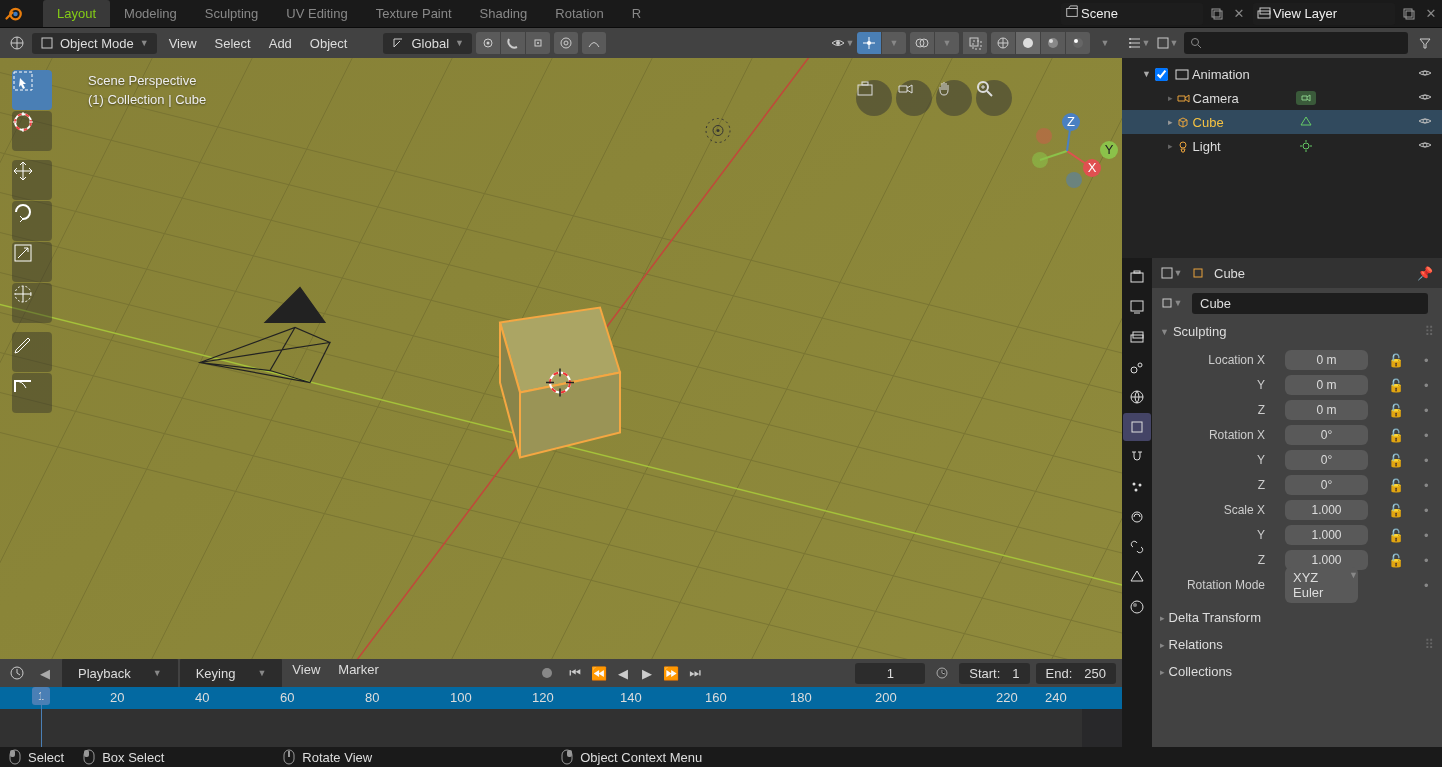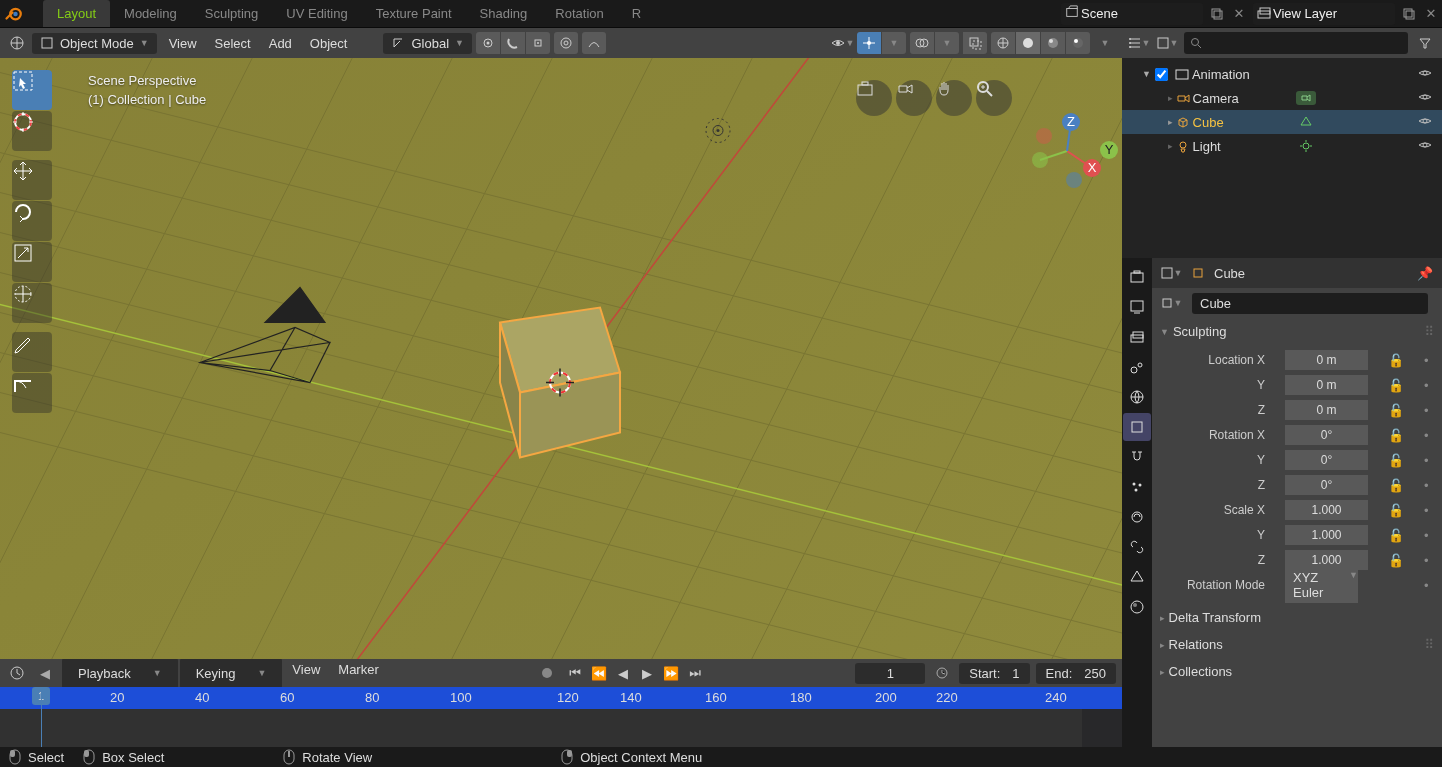--- a/index.html
+++ b/index.html
@@ -41,21 +41,21 @@
 .tool.active{background:#4a7fb5}
 .tool-group{display:flex;flex-direction:column;gap:1px;margin-bottom:8px}
 
 .vp-controls{position:absolute;top:22px;right:12px;display:flex;gap:4px}
 .vp-ball{width:36px;height:36px;background:rgba(50,50,50,0.5);border-radius:50%;display:flex;align-items:center;justify-content:center;cursor:pointer}
 .gizmo{position:absolute;top:18px;right:12px;width:86px;height:86px}
 
 .timeline-area{height:88px;background:#232323;display:flex;flex-direction:column}
 .tl-header{height:28px;background:#424242;display:flex;align-items:center;padding:0 6px;gap:6px}
 .tl-body{flex:1;position:relative;background:#313131;overflow:hidden}
-.tl-ruler{height:22px;background:#1d4ed8;position:relative;display:flex;font-size:11px;color:#999}
+.tl-ruler{height:22px;background:#0369a1;position:relative;display:flex;font-size:11px;color:#999}
 .tl-tick{position:absolute;top:3px}
 .tl-marker{position:absolute;left:32px;top:0;width:18px;height:18px;background:#4a7fb5;border-radius:3px;display:flex;align-items:center;justify-content:center;font-size:11px}
 .play-btns{display:flex;gap:2px}
 .play-btns .pb{width:22px;height:22px;display:flex;align-items:center;justify-content:center;cursor:pointer;color:#ccc}
 .frame-box{background:#2c2c2c;padding:3px 10px;border-radius:3px;min-width:70px;text-align:center}
 
 .right{width:320px;display:flex;flex-direction:column;background:#3a3a3a}
 .outliner{height:230px;background:#232323;display:flex;flex-direction:column}
 .outl-head{height:30px;background:#424242;display:flex;align-items:center;padding:0 6px;gap:6px}
 .search{flex:1;background:#1d1d1d;border-radius:3px;height:22px;display:flex;align-items:center;padding:0 6px}
@@ -73,21 +73,21 @@
 .prop-tab{width:28px;height:28px;display:flex;align-items:center;justify-content:center;cursor:pointer;margin:1px;border-radius:3px;color:#aaa}
 .prop-tab.active{background:#446;color:#fff}
 .prop-body{flex:1;display:flex;flex-direction:column;background:#424242}
 .prop-head{height:30px;background:#323232;display:flex;align-items:center;padding:0 8px;gap:6px}
 .prop-crumb{height:30px;display:flex;align-items:center;padding:0 8px;gap:4px}
 .prop-name{background:#1d1d1d;border-radius:3px;flex:1;padding:3px 8px;margin:2px 6px}
 .panel-title{display:flex;align-items:center;padding:6px 8px;cursor:pointer;gap:4px}
 .panel-body{padding:2px 8px 6px 8px}
 .prop-row{display:flex;align-items:center;height:24px;margin:1px 0;gap:20px}
 .prop-label{width:105px;text-align:right;color:#ccc;font-size:12px}
-.prop-val{flex:1;background:#595959;border-radius:0;text-align:center;padding:3px 0;font-size:12px}
+.prop-val{flex:1;background:#595959;border-radius:6px;text-align:center;padding:3px 0;font-size:12px}
 .prop-lock{width:16px;color:#888;text-align:center}
 .prop-dot{width:10px;color:#888}
 
 .statusbar{height:20px;background:#1a1a1a;display:flex;align-items:center;padding:0 8px;gap:18px;font-size:12px;color:#bbb}
 .stat-item{display:flex;align-items:center;gap:6px}
 .stat-r{margin-left:auto}
 
 svg{overflow:visible}
 </style>
 </head>
@@ -495,26 +495,26 @@
           </div>
       </div>
       <div class="tl-body">
         <div class="tl-ruler">
           <div class="tl-marker">1</div>
           <span class="tl-tick" style="left:110px">20</span>
           <span class="tl-tick" style="left:195px">40</span>
           <span class="tl-tick" style="left:280px">60</span>
           <span class="tl-tick" style="left:365px">80</span>
           <span class="tl-tick" style="left:450px">100</span>
-          <span class="tl-tick" style="left:557px">120</span>
+          <span class="tl-tick" style="left:532px">120</span>
           <span class="tl-tick" style="left:620px">140</span>
           <span class="tl-tick" style="left:705px">160</span>
           <span class="tl-tick" style="left:790px">180</span>
           <span class="tl-tick" style="left:875px">200</span>
-          <span class="tl-tick" style="left:936px">220</span>
+          <span class="tl-tick" style="left:996px">220</span>
           <span class="tl-tick" style="left:1045px">240</span>
         </div>
         <div style="position:absolute;left:41px;top:0;bottom:0;width:1px;background:#4a7fb5"></div>
         <div style="position:absolute;right:0;top:22px;bottom:0;width:40px;background:#28282a"></div>
       </div>
     </div>
   </div>
 
   <div class="right">
     <div class="outliner">

